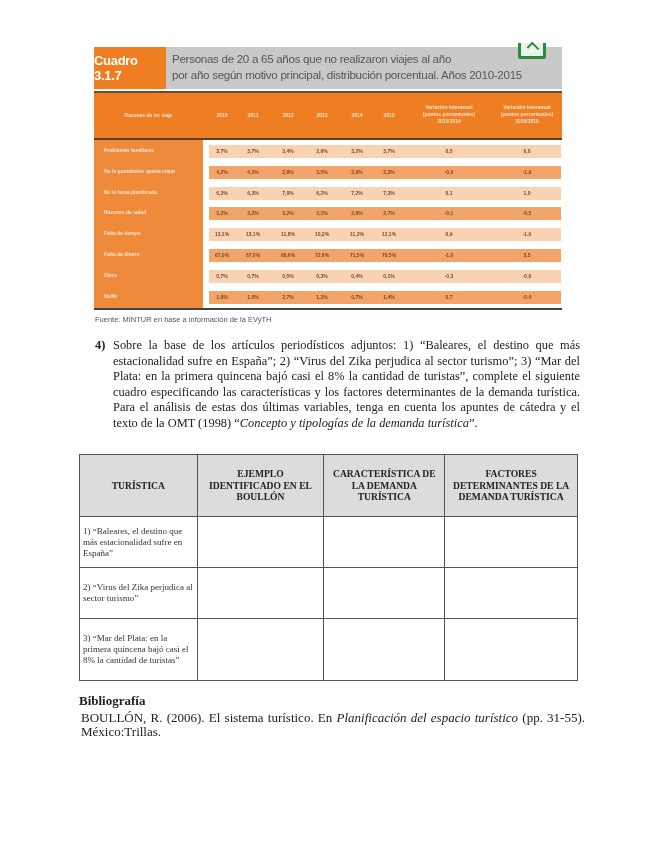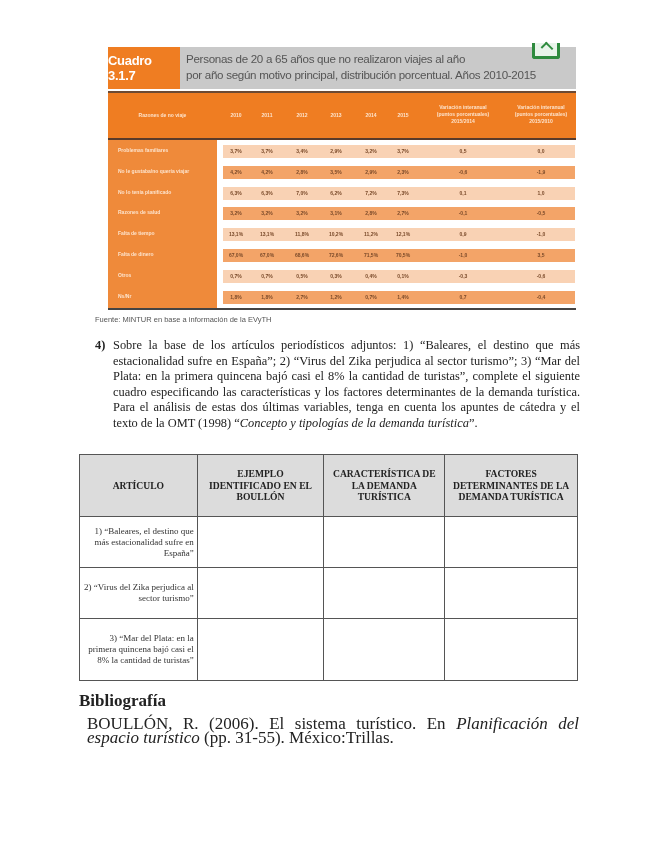--- a/index.html
+++ b/index.html
@@ -1,20 +1,20 @@
 <!DOCTYPE html>
 <html><head>
 <meta charset="utf-8">
 <style>
   * { box-sizing: border-box; margin: 0; padding: 0; }
   html, body { width: 655px; height: 848px; background: #ffffff; overflow: hidden; }
   body { position: relative; font-family: "Liberation Serif", serif; color: #222; }
 
   
-  .cuadro { position: absolute; left: 108px; top: 44px; width: 468px; height: 266px; background: #fff; }
+  .cuadro { position: absolute; left: 94px; top: 44px; width: 468px; height: 266px; background: #fff; }
   .cuadro-head { position: absolute; left: 0; top: 3px; width: 468px; height: 42px; background: #c9c9c9; }
   .cuadro-tag { position: absolute; left: 0; top: 0; width: 72px; height: 42px; background: #ef7d22;
     color: #fff; font-family: "Liberation Sans", sans-serif; font-weight: bold; font-size: 13px;
     display: flex; align-items: center; justify-content: center; letter-spacing: -0.3px; }
   .cuadro-title { position: absolute; left: 78px; top: 4px; width: 385px; font-family: "Liberation Sans", sans-serif;
     font-size: 11.6px; line-height: 16px; color: #555; letter-spacing: -0.3px; }
   .excel-icon { position: absolute; left: 424px; top: -4px; width: 28px; height: 16px;
     border: 3px solid #2e8b3e; border-top: none; background: #e8f4ea; border-radius: 0 0 3px 3px; }
   .excel-icon::after { content: ""; position: absolute; left: 7px; top: 1px; width: 8px; height: 6px;
     border-left: 2px solid #2e8b3e; border-top: 2px solid #2e8b3e; transform: rotate(45deg); }
@@ -38,28 +38,28 @@
     text-align: justify; color: #222; }
   .question .num { position: absolute; left: 0; top: 0; font-weight: bold; }
   .question .body { display: block; padding-left: 18px; }
   .question em { font-style: italic; }
 
   
   .answer-table { position: absolute; left: 79px; top: 454px; width: 499px; border-collapse: collapse; }
   .answer-table th, .answer-table td { border: 1.5px solid #555; }
   .answer-table th { background: #dcdcdc; height: 62px; font-size: 9.6px; font-weight: bold; text-align: center;
     vertical-align: middle; line-height: 11.5px; padding: 2px 6px; color: #222; }
-  .answer-table td { height: 51px; font-size: 9px; line-height: 11px; text-align: right; vertical-align: middle; padding: 2px 3px; color: #333; }
+  .answer-table td { height: 51px; font-size: 9px; line-height: 11px; text-align: left; vertical-align: middle; padding: 2px 3px; color: #333; }
   .answer-table tr.r3 td { height: 62px; }
   .c1 { width: 118px; } .c2 { width: 127px; } .c3 { width: 121px; } .c4 { width: 133px; }
 
   
-  .biblio { position: absolute; left: 79px; top: 694px; width: 508px; font-size: 17px; line-height: 14.6px; text-align: justify; color: #222; }
+  .biblio { position: absolute; left: 79px; top: 694px; width: 508px; font-size: 13px; line-height: 14.6px; text-align: justify; color: #222; }
   .biblio-title { font-weight: bold; display: block; }
-  .biblio p { margin: 8px; }
+  .biblio p { margin: 2px; }
 </style>
 </head>
 <body>
 
 <div class="cuadro">
   <div class="cuadro-head">
     <div class="cuadro-tag">Cuadro 3.1.7</div>
     <div class="cuadro-title">
       <div>Personas de 20 a 65 años que no realizaron viajes al año</div>
       <div>por año según motivo principal, distribución porcentual. Años 2010-2015</div>
@@ -194,21 +194,21 @@
 <div class="fuente">Fuente: MINTUR en base a información de la EVyTH</div>
 
 <div class="question">
   <span class="num">4)</span>
   <span class="body"><span>Sobre la base de los artículos periodísticos adjuntos: 1) “Baleares, el destino que más estacionalidad sufre en España”; 2) “Virus del Zika perjudica al sector turismo”; 3) “Mar del Plata: en la primera quincena bajó casi el 8% la cantidad de turistas”, complete el siguiente cuadro especificando las características y los factores determinantes de la demanda turística. Para el análisis de estas dos últimas variables, tenga en cuenta los apuntes de cátedra y el texto de la OMT (1998) “</span><em>Concepto y tipologías de la demanda turística</em><span>”.</span></span>
 </div>
 
 <table class="answer-table">
   <thead>
     <tr>
-      <th class="c1">ARTÍCULO</th>
+      <th class="c1">TURÍSTICA</th>
       <th class="c2">EJEMPLO IDENTIFICADO EN EL BOULLÓN</th>
       <th class="c3">CARACTERÍSTICA DE LA DEMANDA TURÍSTICA</th>
       <th class="c4">FACTORES DETERMINANTES DE LA DEMANDA TURÍSTICA</th>
     </tr>
   </thead>
   <tbody>
     <tr class="r1">
       <td>1) “Baleares, el destino que más estacionalidad sufre en España”</td>
       <td></td>
       <td></td>

